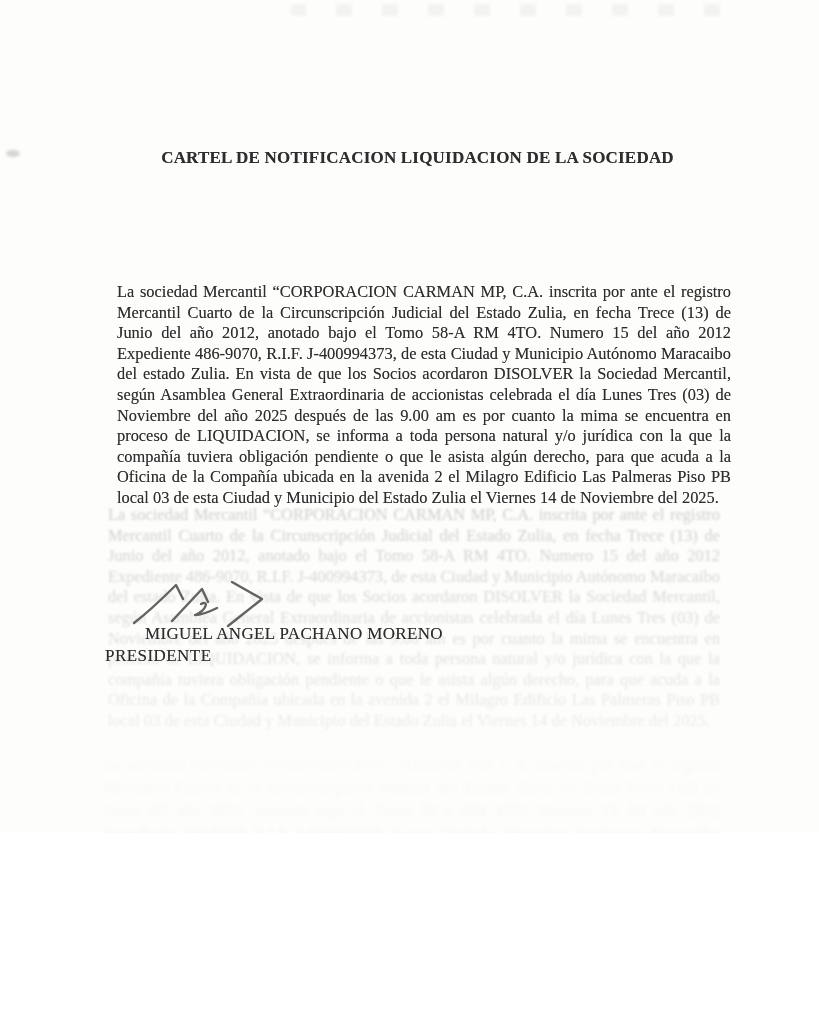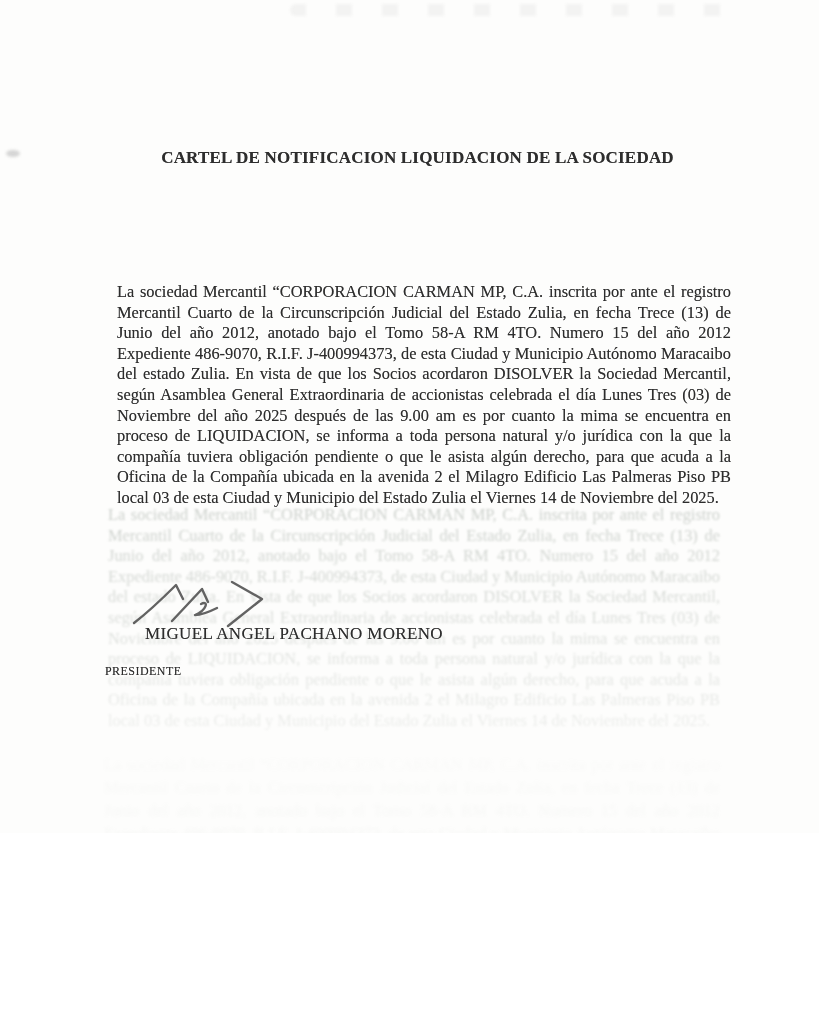--- a/index.html
+++ b/index.html
@@ -75,21 +75,21 @@
   .signature-svg path{
     fill:none;stroke:var(--sig);stroke-width:2.4;
     stroke-linecap:round;stroke-linejoin:round;opacity:.88;
   }
   .sig-name{
     margin-top:-6px;font-size:17px;letter-spacing:.35px;
     text-shadow:0 0 .35px rgba(0,0,0,.4);
     margin-left:40px;
   }
   .sig-role{
-    margin-top:20px;font-size:12px;letter-spacing:.45px;
+    margin-top:2px;font-size:17px;letter-spacing:.45px;
     text-shadow:0 0 .35px rgba(0,0,0,.4);
   }
 </style>
 </head>
 <body>
 
 <div class="page">
 
   <div class="artifact-top"></div>
   <div class="artifact-speck"></div>

